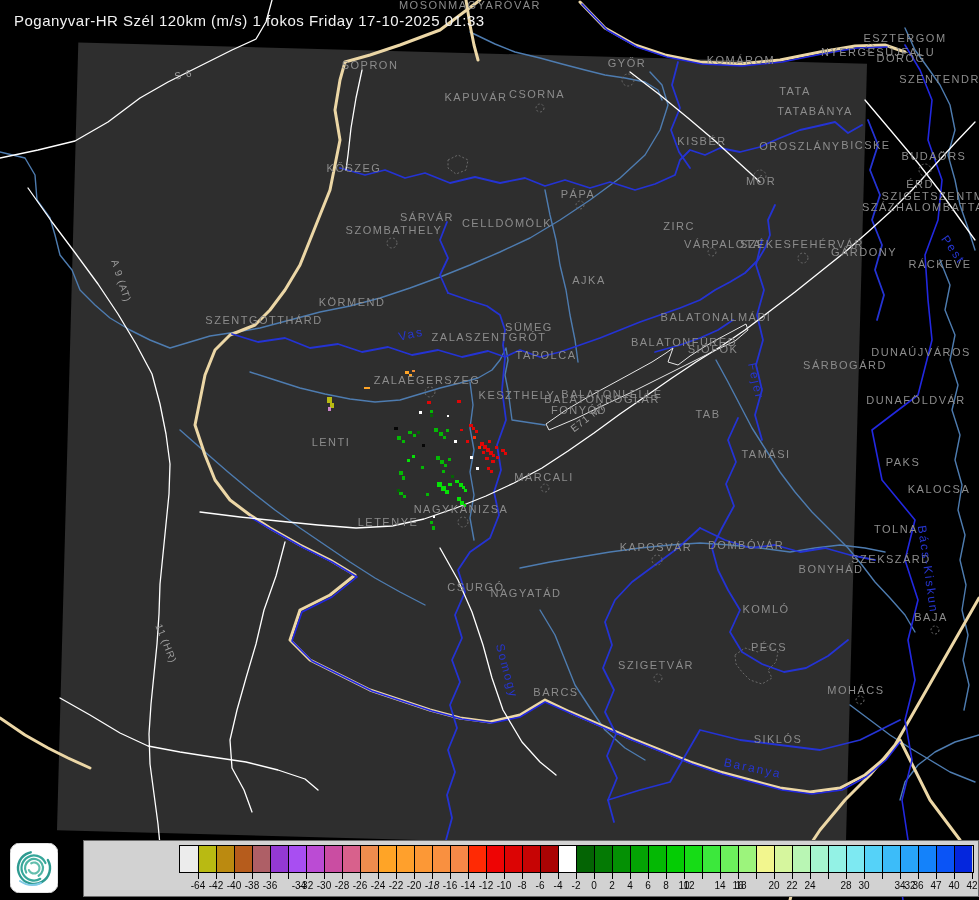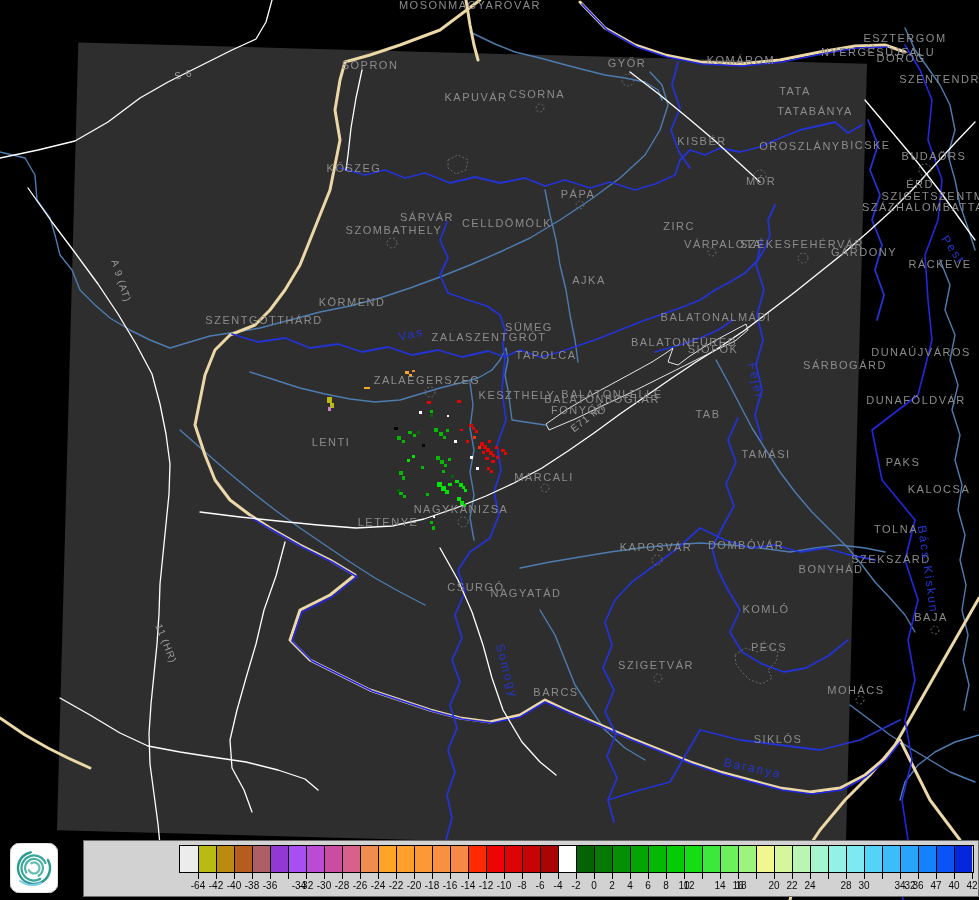--- a/index.html
+++ b/index.html
@@ -285,20 +285,21 @@
         <text x="924" y="570" class="county" transform="rotate(82 924 570)">Bács-Kiskun</text>
       </g>
     <g id="g-roadlbl">
         <text x="184" y="78" class="roadlbl" transform="rotate(-12 184 78)">S 6</text>
         <text x="118" y="282" class="roadlbl" transform="rotate(72 118 282)">A 9 (AT)</text>
         <text x="163" y="645" class="roadlbl" transform="rotate(68 163 645)">11 (HR)</text>
         <text x="590" y="420" class="roadlbl" transform="rotate(-38 590 420)">E71 M7</text>
       </g>
   </svg>
 
+  <div id="title">Poganyvar-HR Szél 120km (m/s) 1 fokos Friday 17-10-2025 01:33</div>
 
   <div id="legend-box">
     <div id="legend-bar">
         <div class="lcell first" style="left: 0px; background: rgb(236, 236, 236);"></div>
         <div class="ltick" style="left: 18px;"></div>
         <div class="llab" style="left: 3px;">-64</div>
         <div class="lcell" style="left: 18px; background: rgb(185, 186, 18);"></div>
         <div class="ltick" style="left: 36px;"></div>
         <div class="llab" style="left: 21px;">-42</div>
         <div class="lcell" style="left: 36px; background: rgb(187, 138, 16);"></div>
@@ -329,21 +330,21 @@
         <div class="ltick" style="left: 198px;"></div>
         <div class="llab" style="left: 183px;">-24</div>
         <div class="lcell" style="left: 198px; background: rgb(255, 164, 38);"></div>
         <div class="ltick" style="left: 216px;"></div>
         <div class="llab" style="left: 201px;">-22</div>
         <div class="lcell" style="left: 216px; background: rgb(255, 160, 44);"></div>
         <div class="ltick" style="left: 234px;"></div>
         <div class="llab" style="left: 219px;">-20</div>
         <div class="lcell" style="left: 234px; background: rgb(252, 152, 54);"></div>
         <div class="ltick" style="left: 252px;"></div>
-        <div class="llab" style="left: 237px;">-18</div>
+        <div class="llab" style="left: 237px; font-style: italic;">-18</div>
         <div class="lcell" style="left: 252px; background: rgb(249, 144, 64);"></div>
         <div class="ltick" style="left: 270px;"></div>
         <div class="llab" style="left: 255px;">-16</div>
         <div class="lcell" style="left: 270px; background: rgb(246, 136, 72);"></div>
         <div class="ltick" style="left: 288px;"></div>
         <div class="llab" style="left: 273px;">-14</div>
         <div class="lcell" style="left: 288px; background: rgb(255, 42, 4);"></div>
         <div class="ltick" style="left: 306px;"></div>
         <div class="llab" style="left: 291px;">-12</div>
         <div class="lcell" style="left: 306px; background: rgb(238, 4, 4);"></div>

